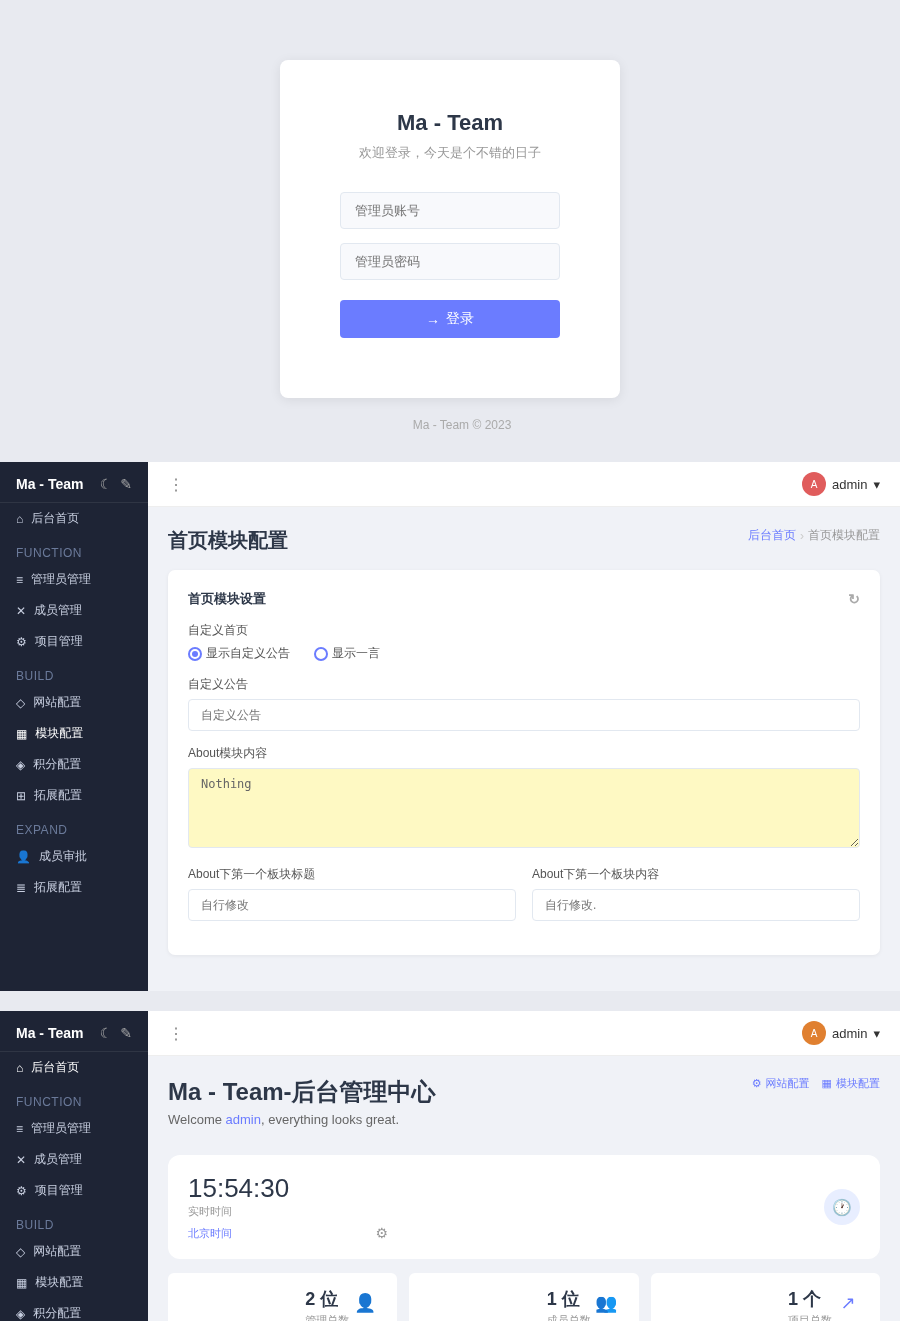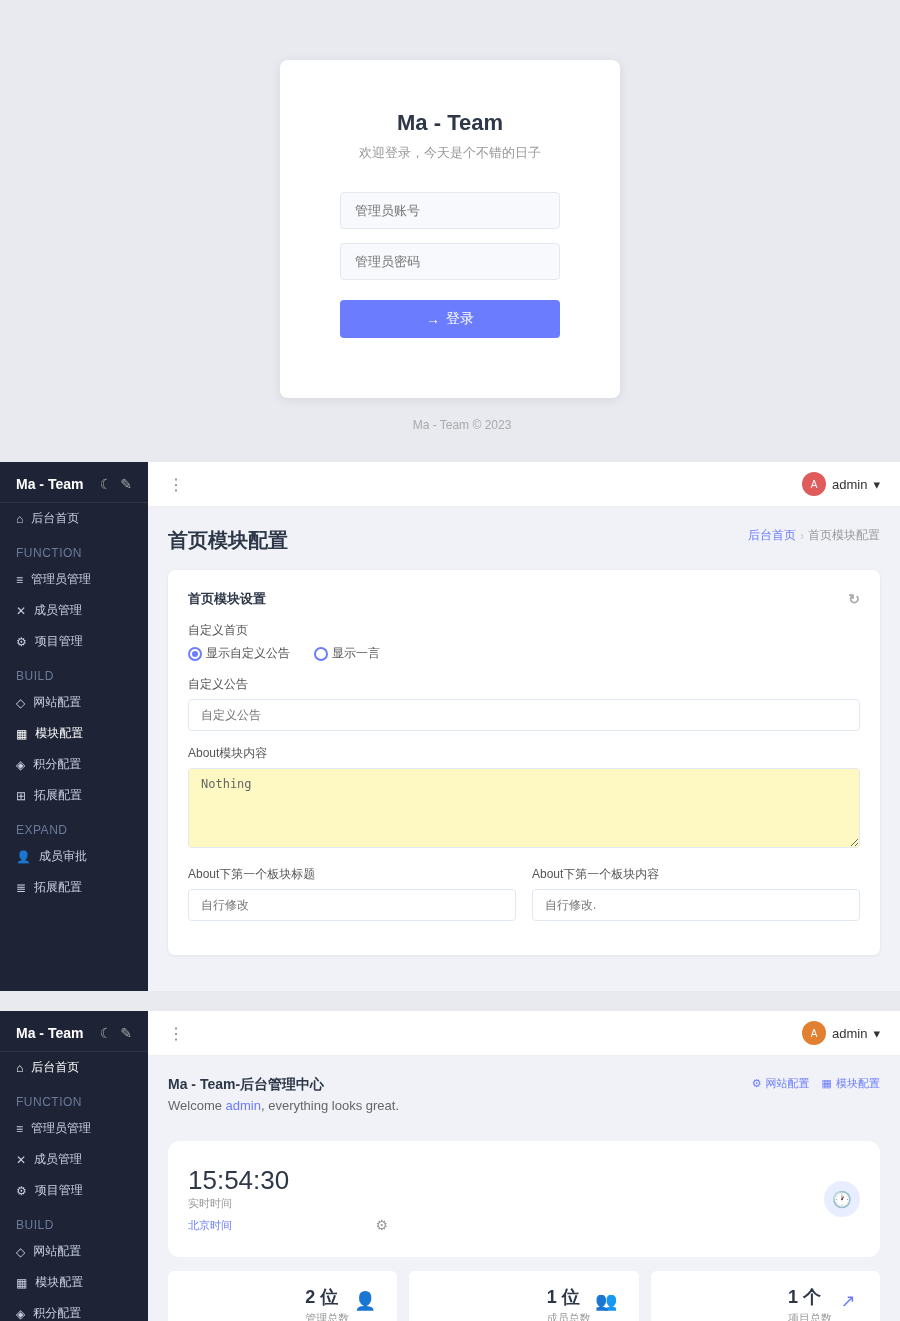--- a/index.html
+++ b/index.html
@@ -269,29 +269,29 @@
     }
 
     
     .dashboard-welcome {
       font-size: 13px;
       color: #666;
       margin-bottom: 16px;
     }
     .dashboard-welcome a { color: #6b7cff; }
     .welcome-title {
-      font-size: 14px;
+      font-size: 24px;
       font-weight: 600;
       color: #2d3748;
       margin-bottom: 4px;
     }
     .time-card {
       background: #fff;
       border-radius: 12px;
-      padding: 24px 20px;
+      padding: 18px 20px;
       margin-bottom: 14px;
       display: flex;
       justify-content: space-between;
       align-items: center;
     }
     .time-value {
       font-size: 26px;
       font-weight: 300;
       color: #2d3748;
     }

